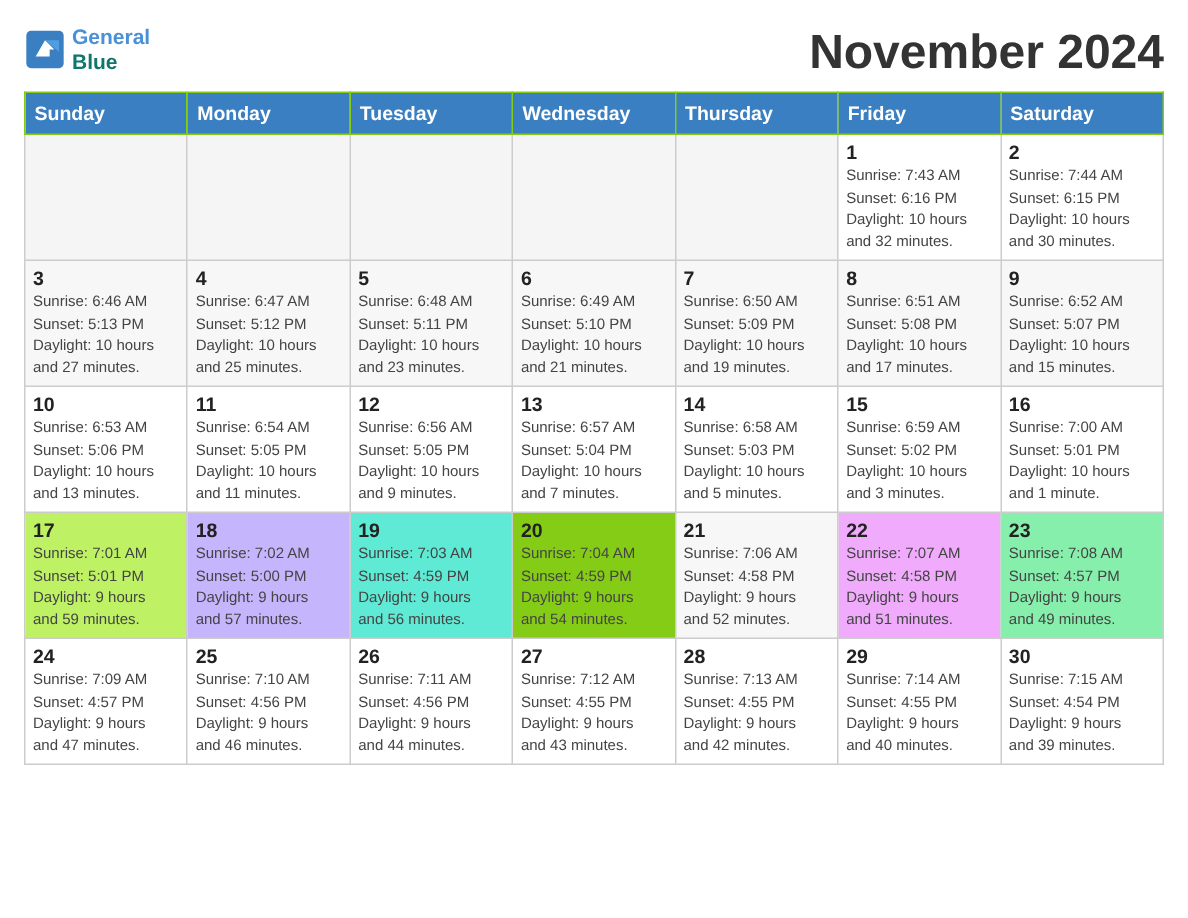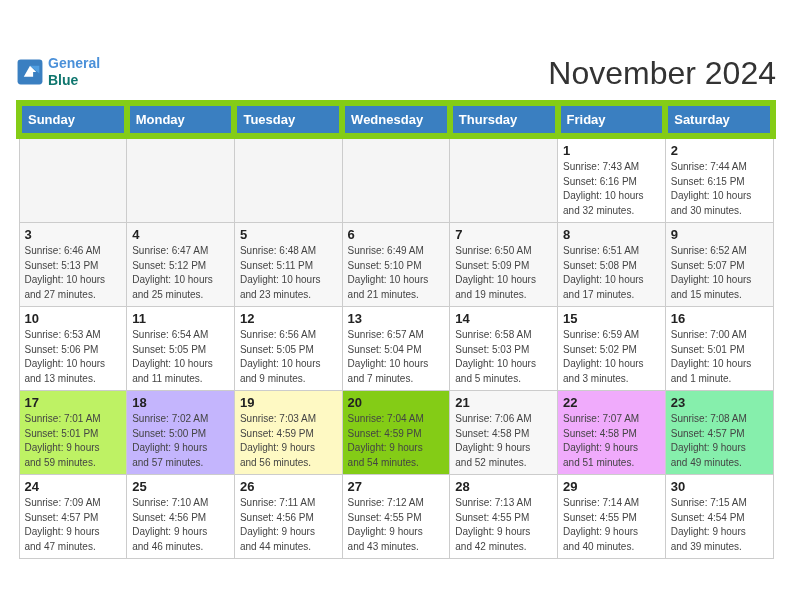--- a/index.html
+++ b/index.html
@@ -8,21 +8,20 @@
       background: #fff;
       width: 792px;
       min-height: 612px;
       padding: 16px;
     }
     .header {
       display: flex;
       align-items: flex-start;
       justify-content: space-between;
       margin-bottom: 8px;
-      margin-top: 39px;
     }
     .logo {
       display: flex;
       align-items: center;
       gap: 4px;
     }
     .logo-text {
       font-size: 14px;
       font-weight: bold;
       color: #333;
@@ -33,40 +32,40 @@
     }
     .logo-icon {
       width: 28px;
       height: 28px;
     }
     .title-block {
       text-align: right;
     }
     .month-title {
       font-size: 32px;
-      font-weight: normal;
+      font-weight: bold;
       color: #333;
     }
     .location {
       font-size: 15px;
       color: #555;
     }
     table {
       width: 100%;
       border-collapse: collapse;
       table-layout: fixed;
     }
     th {
       background-color: #3a7fc1;
       color: white;
       text-align: left;
       padding: 6px 6px;
       font-size: 13px;
       font-weight: bold;
-      border: 6px solid #84cc16;
+      border: 1px solid #84cc16;
     }
     td {
       border: 1px solid #ccc;
       vertical-align: top;
       padding: 4px 5px;
       font-size: 10.5px;
       color: #333;
       height: 80px;
       background: #fff;
     }
@@ -201,21 +200,21 @@
       </tr>
       <tr>
         <td style="background: #bef264;">
           <div class="day-number">17</div>
           <div class="day-info">Sunrise: 7:01 AM<br>Sunset: 5:01 PM<br>Daylight: 9 hours<br>and 59 minutes.</div>
         </td>
         <td style="background: #c4b5fd;">
           <div class="day-number">18</div>
           <div class="day-info">Sunrise: 7:02 AM<br>Sunset: 5:00 PM<br>Daylight: 9 hours<br>and 57 minutes.</div>
         </td>
-        <td style="background: #fef9c3;">
+        <td style="background: #5eead4;">
           <div class="day-number">19</div>
           <div class="day-info">Sunrise: 7:03 AM<br>Sunset: 4:59 PM<br>Daylight: 9 hours<br>and 56 minutes.</div>
         </td>
         <td style="background: #84cc16;">
           <div class="day-number">20</div>
           <div class="day-info">Sunrise: 7:04 AM<br>Sunset: 4:59 PM<br>Daylight: 9 hours<br>and 54 minutes.</div>
         </td>
         <td style="background: rgb(247, 247, 247);">
           <div class="day-number">21</div>
           <div class="day-info">Sunrise: 7:06 AM<br>Sunset: 4:58 PM<br>Daylight: 9 hours<br>and 52 minutes.</div>

